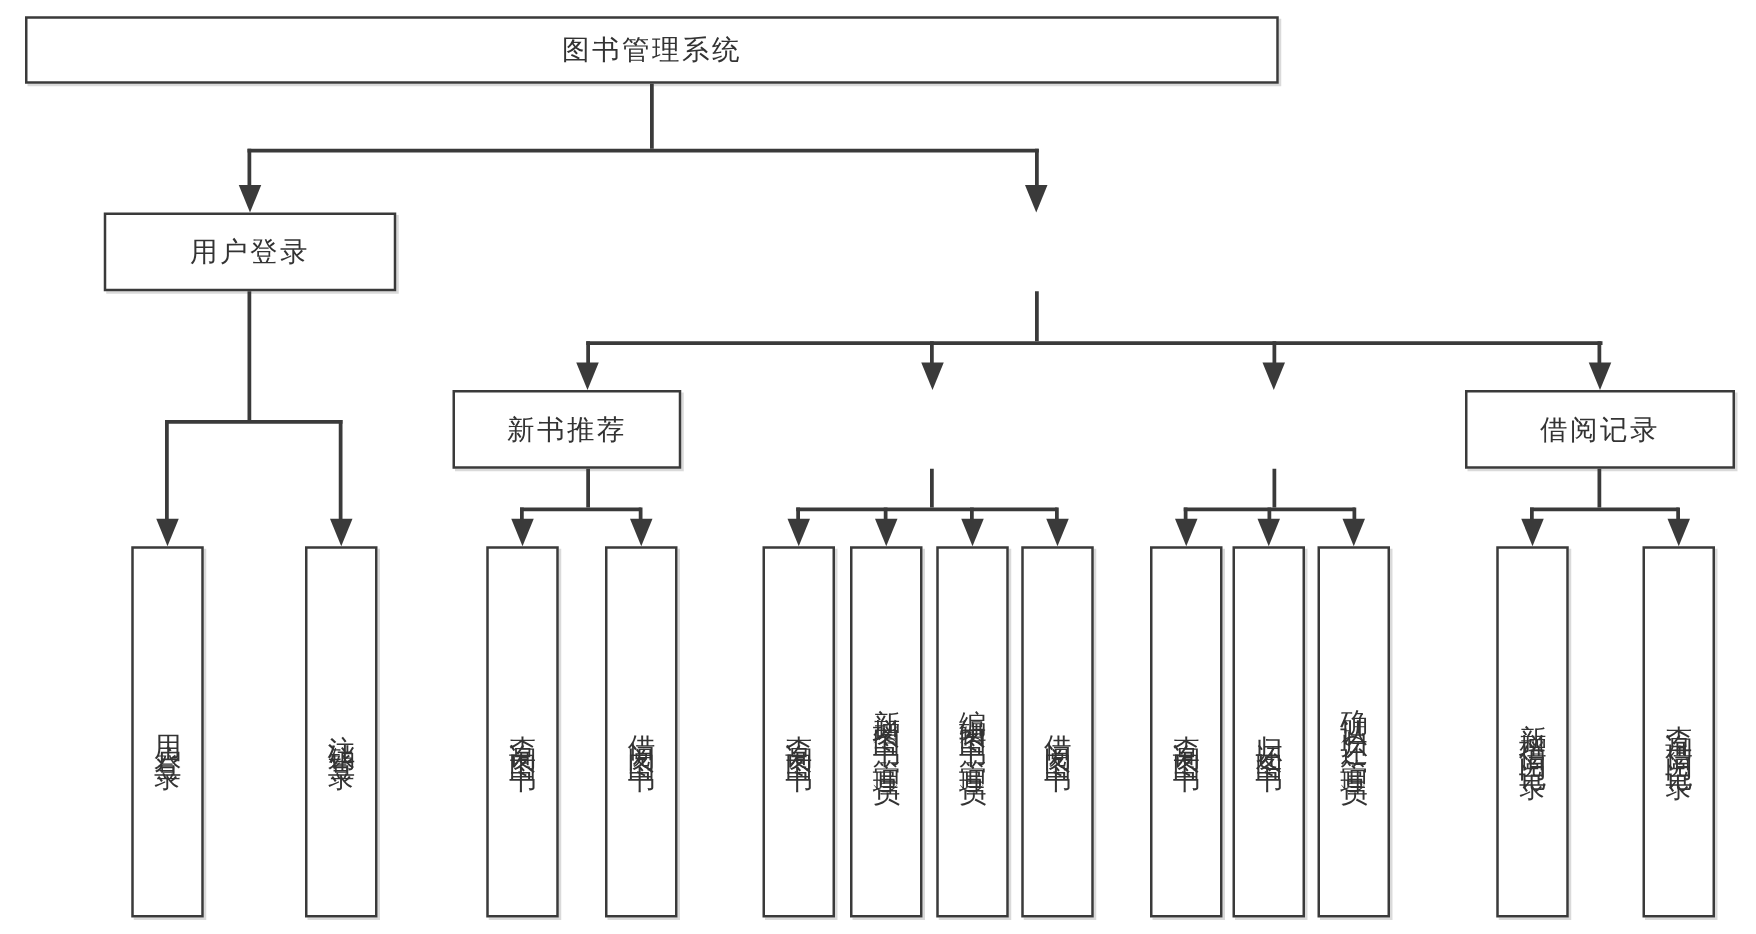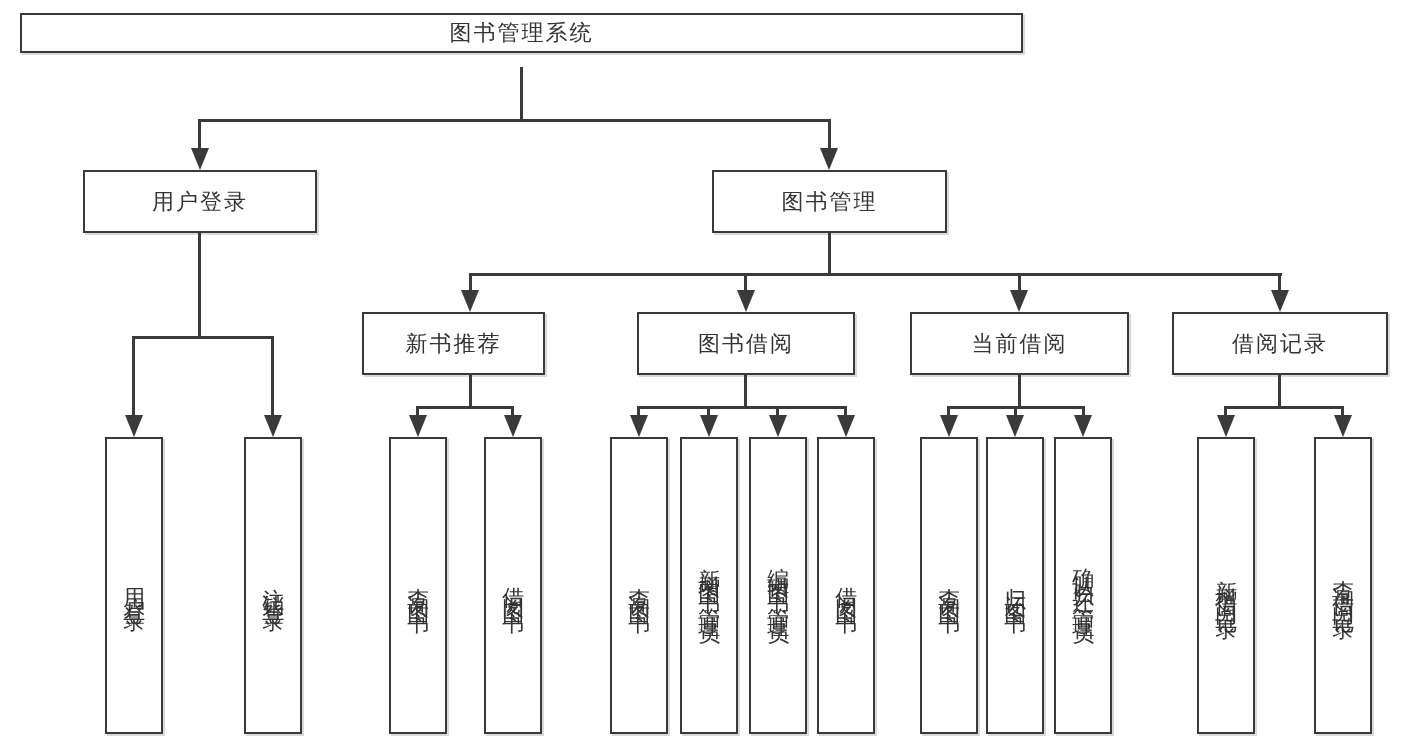--- a/index.html
+++ b/index.html
@@ -57,36 +57,33 @@
     letter-spacing:1px;
     z-index:10;
     white-space:nowrap;
   }
 </style>
 </head>
 <body>
 
 <div id="canvas">
 
-  <div class="box" style="left:20px;top:13px;width:1003px;height:40px">
+  <div class="box" style="left:20px;top:13px;width:1003px;height:54px">
     <span class="hlabel">图书管理系统</span>
   </div>
 
   <div class="vl" style="left:520px;top:67px;height:52px"></div>
   <div class="hl" style="left:198px;top:119px;width:633px"></div>
   <div class="vl" style="left:198px;top:119px;height:31px"></div>
   <div class="arr" style="left:191px;top:148px"></div>
   <div class="vl" style="left:828px;top:119px;height:31px"></div>
   <div class="arr" style="left:820px;top:148px"></div>
 
   <div class="box" style="left:83px;top:170px;width:234px;height:63px">
     <span class="hlabel">用户登录</span>
-  </div>
-  <div class="box" style="left:712px;top:170px;width:235px;height:63px">
-    <span class="hlabel">图书管理</span>
   </div>
 
   <div class="vl" style="left:198px;top:233px;height:103px"></div>
   <div class="hl" style="left:132px;top:336px;width:142px"></div>
   <div class="vl" style="left:132px;top:336px;height:80px"></div>
   <div class="arr" style="left:125px;top:415px"></div>
   <div class="vl" style="left:271px;top:336px;height:80px"></div>
   <div class="arr" style="left:264px;top:415px"></div>
 
   <div class="vl" style="left:828px;top:233px;height:40px"></div>
@@ -95,26 +92,20 @@
   <div class="arr" style="left:461px;top:290px"></div>
   <div class="vl" style="left:744px;top:273px;height:19px"></div>
   <div class="arr" style="left:737px;top:290px"></div>
   <div class="vl" style="left:1018px;top:273px;height:19px"></div>
   <div class="arr" style="left:1010px;top:290px"></div>
   <div class="vl" style="left:1278px;top:273px;height:19px"></div>
   <div class="arr" style="left:1271px;top:290px"></div>
 
   <div class="box" style="left:362px;top:312px;width:183px;height:63px">
     <span class="hlabel">新书推荐</span>
-  </div>
-  <div class="box" style="left:637px;top:312px;width:218px;height:63px">
-    <span class="hlabel">图书借阅</span>
-  </div>
-  <div class="box" style="left:910px;top:312px;width:219px;height:63px">
-    <span class="hlabel">当前借阅</span>
   </div>
   <div class="box" style="left:1172px;top:312px;width:216px;height:63px">
     <span class="hlabel">借阅记录</span>
   </div>
 
   <div class="vl" style="left:469px;top:375px;height:31px"></div>
   <div class="hl" style="left:416px;top:406px;width:97px"></div>
   <div class="vl" style="left:416px;top:406px;height:10px"></div>
   <div class="arr" style="left:409px;top:415px"></div>
   <div class="vl" style="left:511px;top:406px;height:10px"></div>

